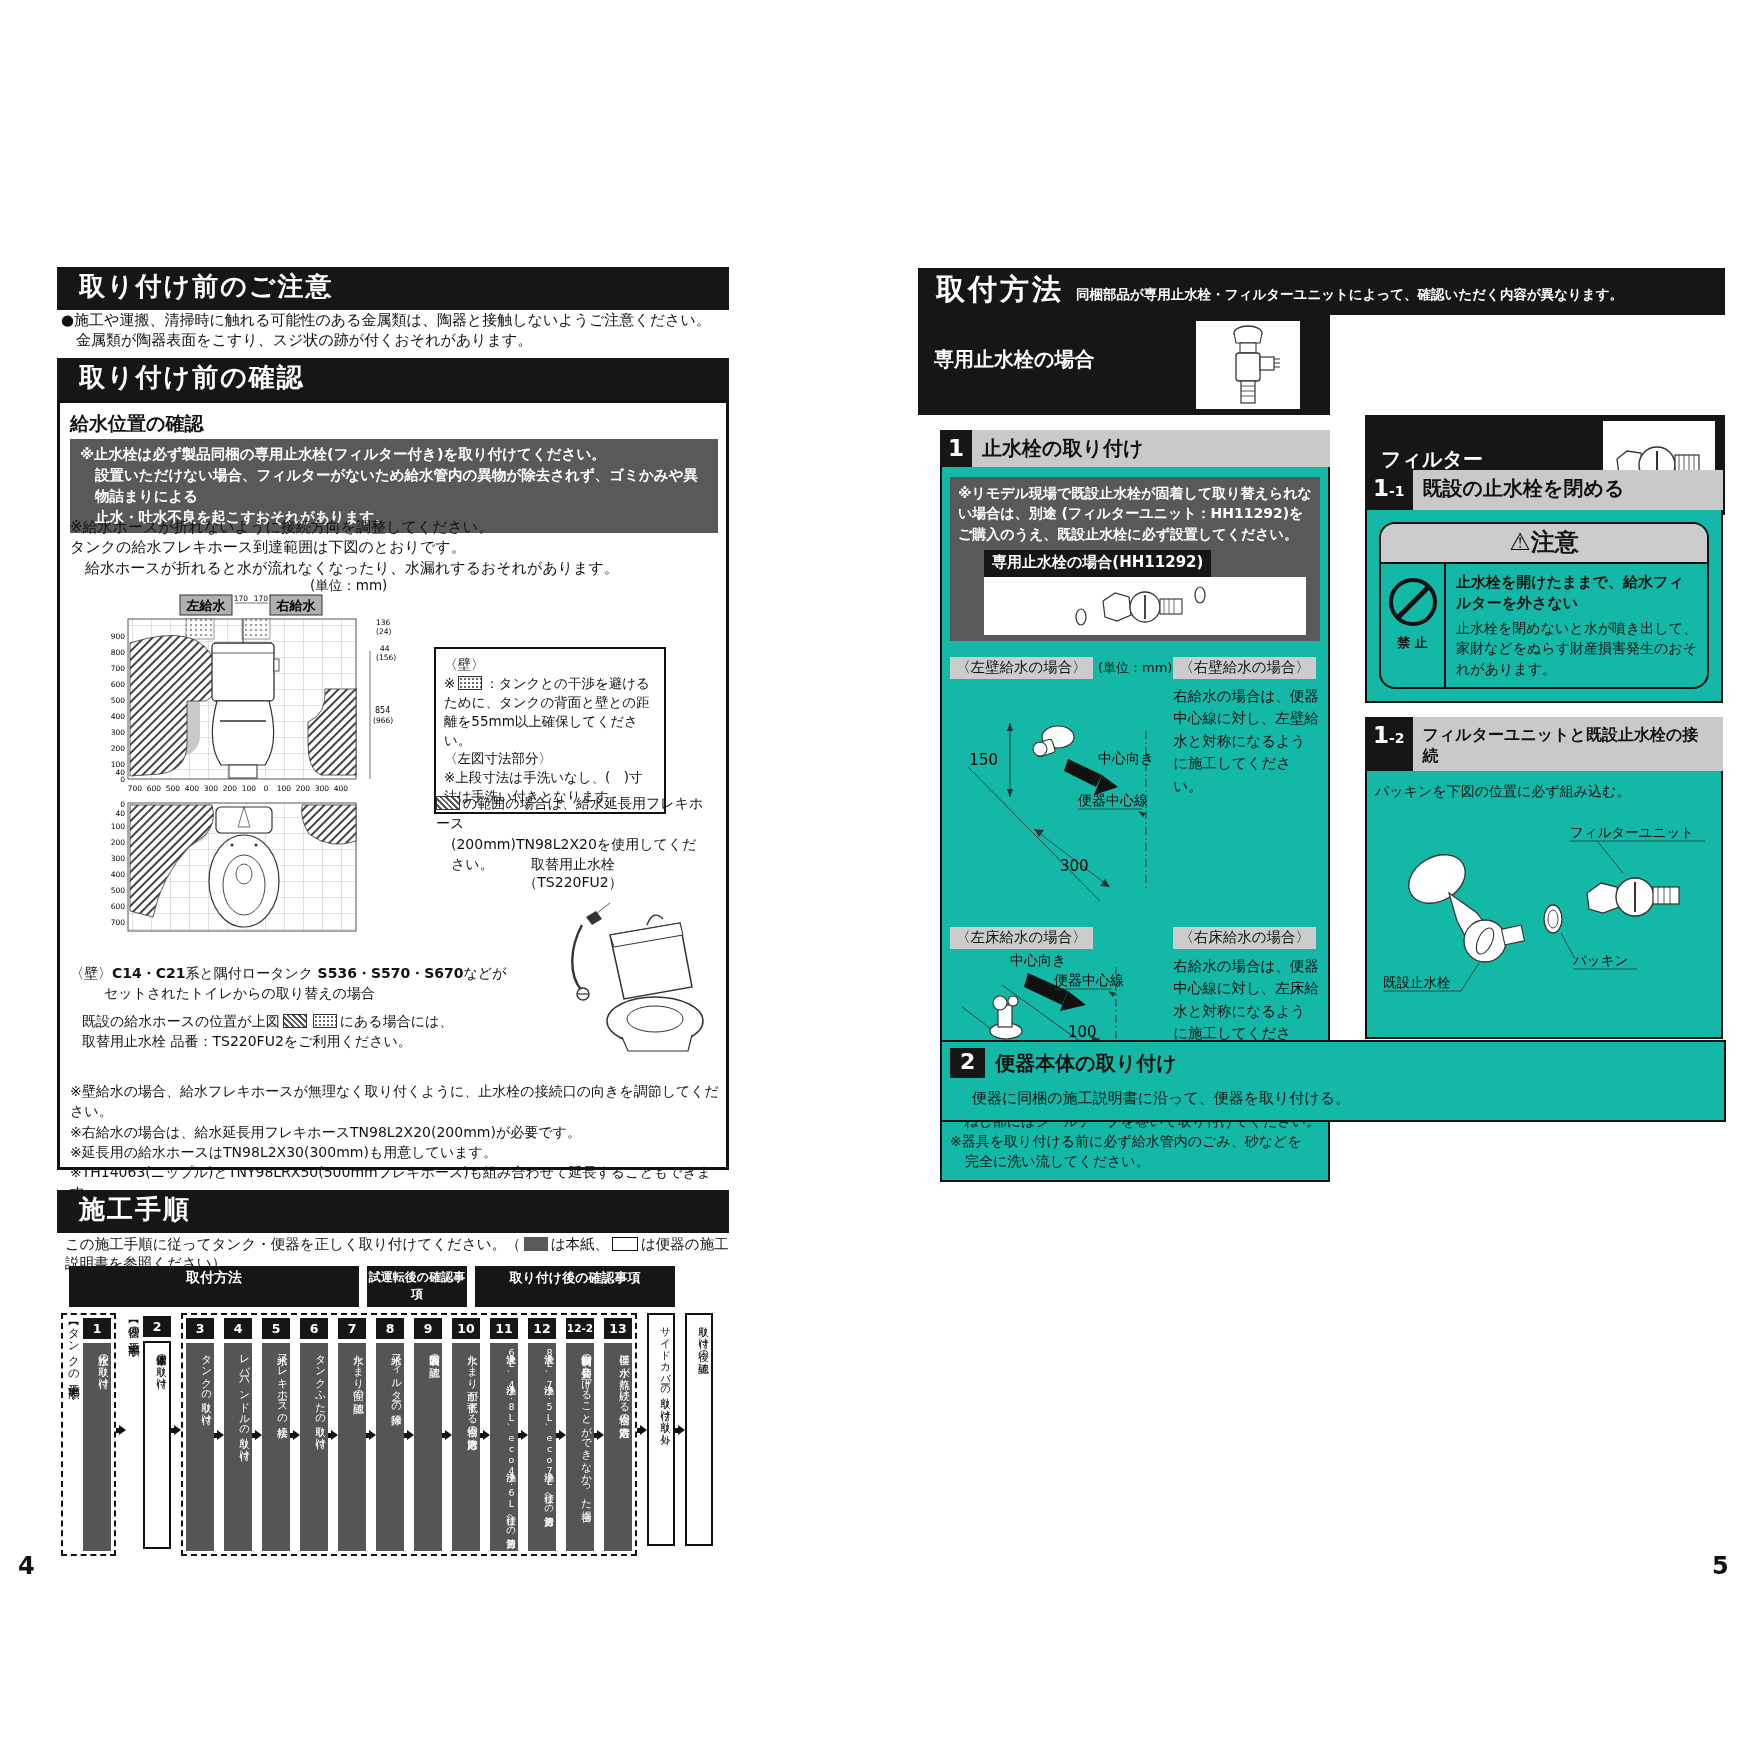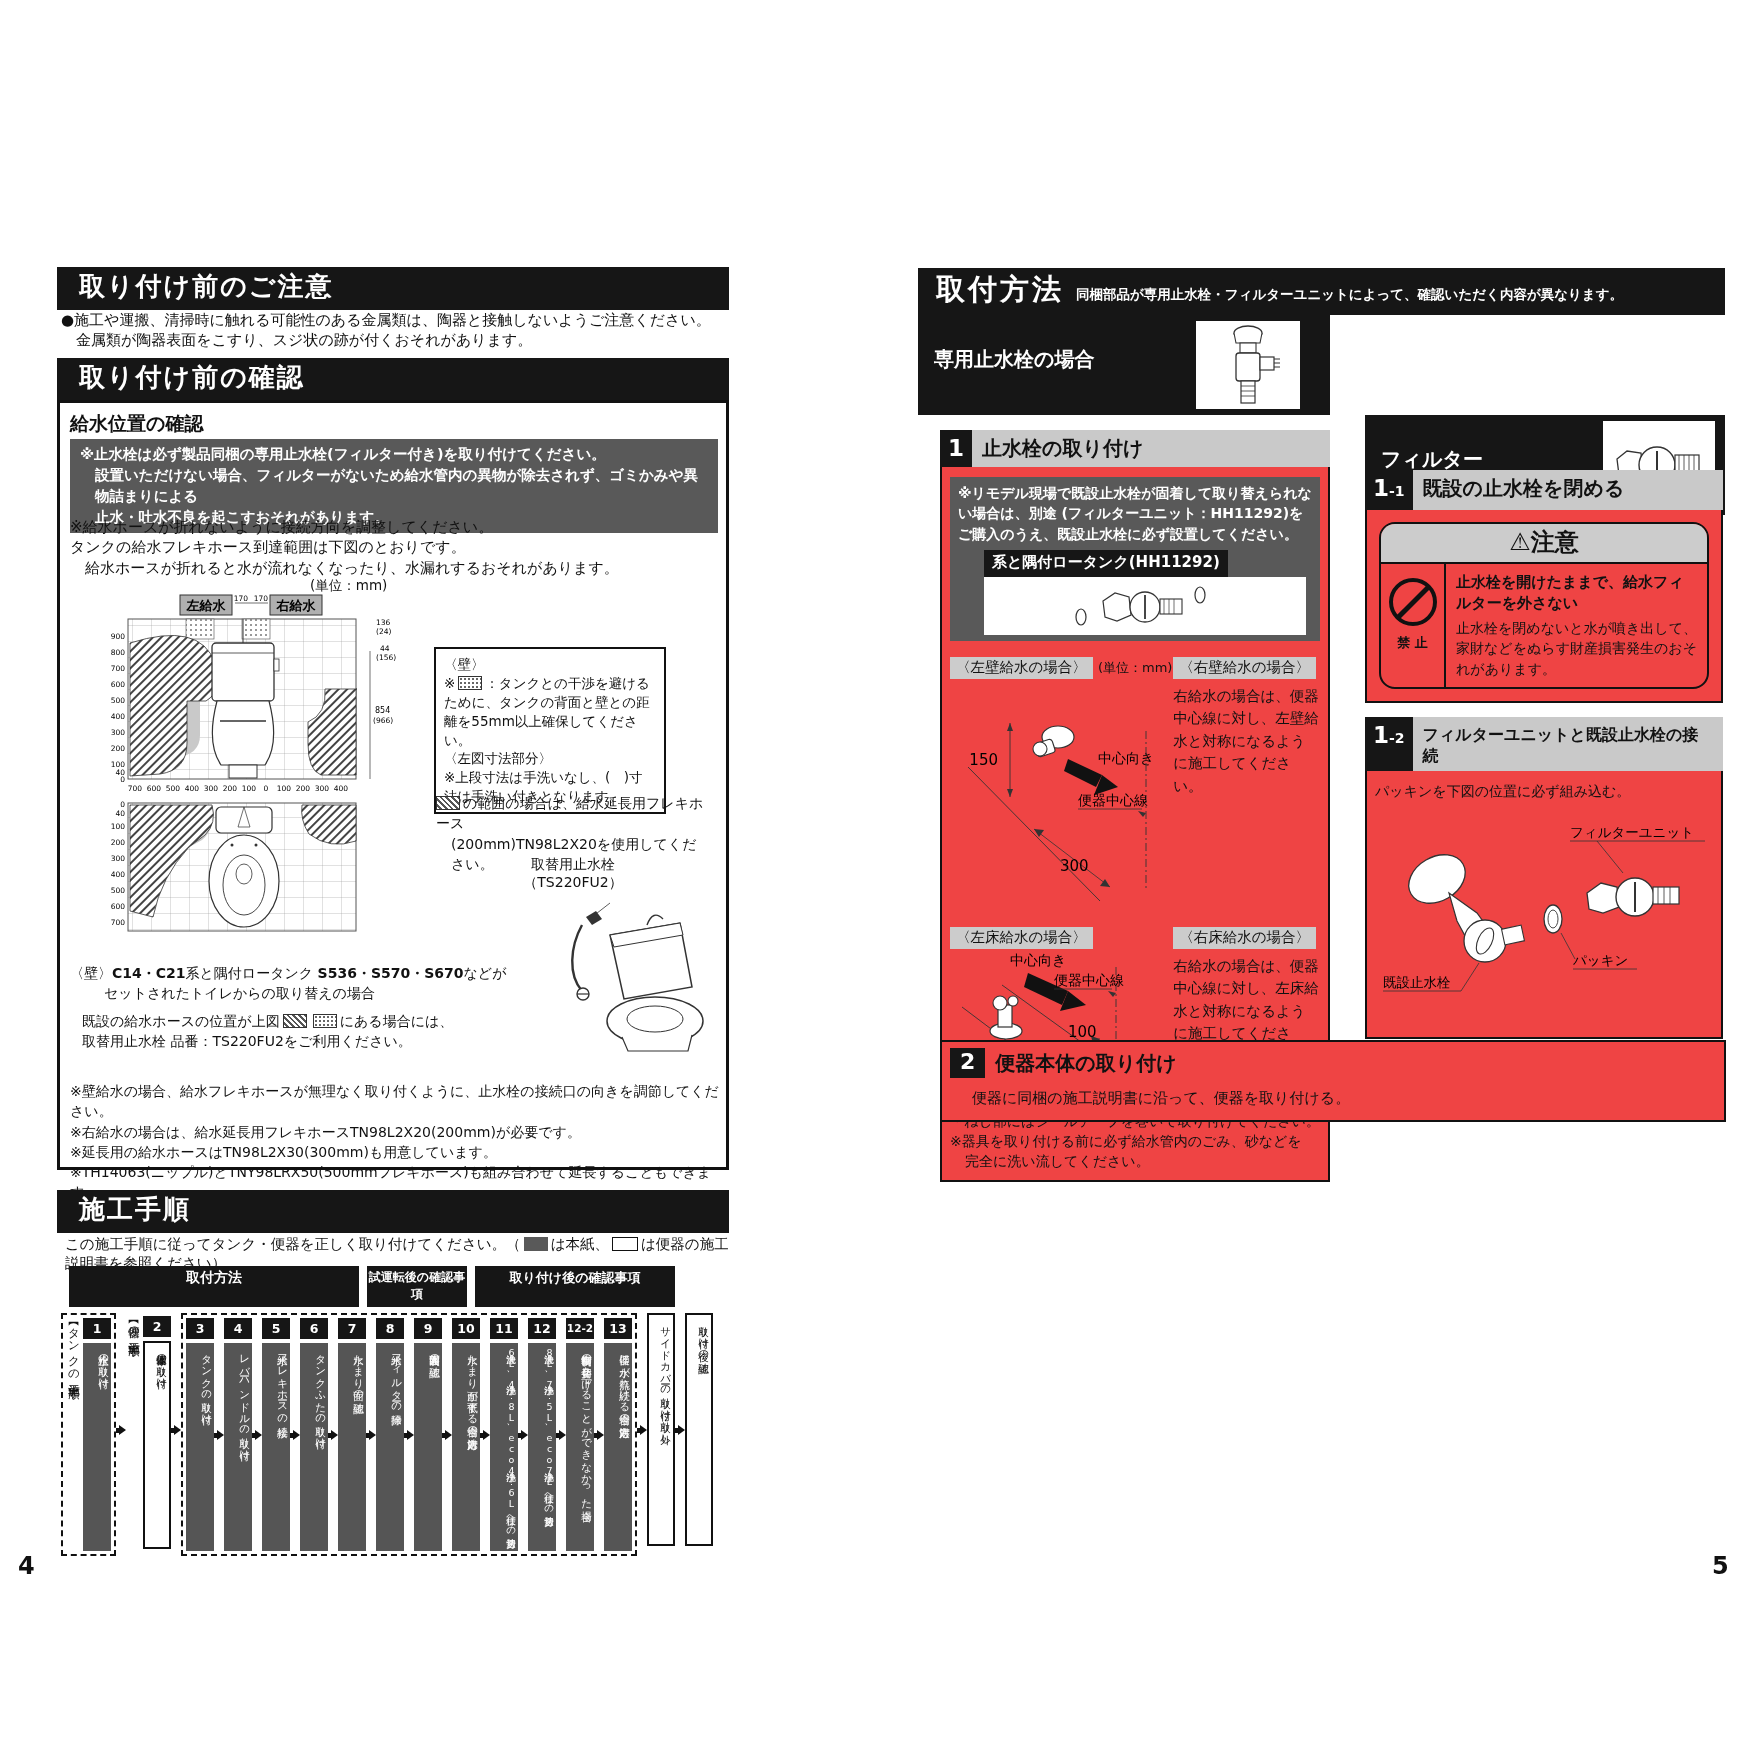--- a/index.html
+++ b/index.html
@@ -43,21 +43,21 @@
   .r-bar { background:#161616; color:#fff; display:flex; align-items:baseline; padding:2px 12px 5px 18px; }
   .r-bar .t { font-size:29px; font-weight:bold; letter-spacing:3px; }
   .r-bar .s { font-size:13.5px; font-weight:bold; margin-left:12px; }
   .casebox { background:#161616; color:#fff; height:100px; position:relative; }
   .casebox .lbl { position:absolute; left:16px; top:32px; font-size:20px; font-weight:bold; line-height:1.25; }
   .casebox .img { position:absolute; background:#fff; }
   .sec-head { display:flex; align-items:stretch; }
   .sec-num { background:#161616; color:#fff; font-weight:bold; text-align:center; padding:3px 8px 4px; font-size:23px; line-height:30px; }
   .sec-num small { font-size:14px; font-weight:bold; }
   .sec-title { background:#c9c9c9; font-weight:bold; font-size:20px; padding:5px 10px 4px; flex:1; }
-  .sec-box { border:2.5px solid #111; background:#ef4444; }
+  .sec-box { border:2.5px solid #111; background:#14b8a6; }
   .glabel { background:#ccc; padding:1px 6px 2px; font-size:14.5px; display:inline-block; }
   .caution { border:2.5px solid #111; border-radius:16px; overflow:hidden; }
   .caution-head { background:#ccc; border-bottom:2.5px solid #111; text-align:center; font-size:24px; font-weight:bold; padding:2px 0 4px; }
   .caution-body { display:flex; }
   .caution-left { width:65px; border-right:2px solid #111; display:flex; flex-direction:column; align-items:center; padding:14px 0 8px; }
   .ban { width:48px; height:48px; border:4px solid #111; border-radius:50%; position:relative; margin-bottom:8px; }
   .ban::after { content:""; position:absolute; left:-3px; top:18px; width:46px; height:5px; background:#111; transform:rotate(-45deg); }
   .caution-right { flex:1; padding:8px 10px; }
   .caution-right .b { font-size:15px; font-weight:bold; line-height:1.4; }
   .caution-right .n { font-size:14px; line-height:1.45; margin-top:4px; }
@@ -381,21 +381,21 @@
   </div>
 
   <div class="abs" style="left:22px;top:165px;width:390px;">
     <div class="sec-head">
       <div class="sec-num">1</div>
       <div class="sec-title">止水栓の取り付け</div>
     </div>
     <div class="sec-box" style="border-top:none;min-height:556px;padding:10px 8px 8px;">
       <div class="warnbox" style="font-size:14px;padding:6px 8px;">
         <div>※リモデル現場で既設止水栓が固着して取り替えられない場合は、別途 (フィルターユニット：HH11292)をご購入のうえ、既設止水栓に必ず設置してください。</div>
-        <div style="background:#161616;display:inline-block;padding:2px 8px 3px;margin:6px 0 0 26px;font-size:15px;">系と隅付ロータンク(HH11292)</div>
+        <div style="background:#161616;display:inline-block;padding:2px 8px 3px;margin:6px 0 0 26px;font-size:15px;">専用止水栓の場合(HH11292)</div>
         <div style="background:#fff;height:58px;margin-top:0;margin-left:26px;margin-right:6px;">
           <svg width="200" height="58" viewBox="0 0 200 58" style="display:block;margin:0 auto;">
             <ellipse cx="36" cy="40" rx="5" ry="8" fill="#fff" stroke="#333" stroke-width="1.2"></ellipse>
             <polygon points="58,24 70,16 84,20 86,38 72,44 60,40" fill="#fff" stroke="#333" stroke-width="1.2"></polygon>
             <circle cx="100" cy="30" r="15" fill="#fff" stroke="#333" stroke-width="1.3"></circle>
             <line x1="100" y1="18" x2="100" y2="42" stroke="#333" stroke-width="1.8"></line>
             <rect x="115" y="22" width="22" height="15" fill="#fff" stroke="#333" stroke-width="1.1"></rect>
             <line x1="119" y1="22" x2="119" y2="37" stroke="#333" stroke-width="0.7"></line>
               <line x1="124" y1="22" x2="124" y2="37" stroke="#333" stroke-width="0.7"></line>
               <line x1="129" y1="22" x2="129" y2="37" stroke="#333" stroke-width="0.7"></line>

